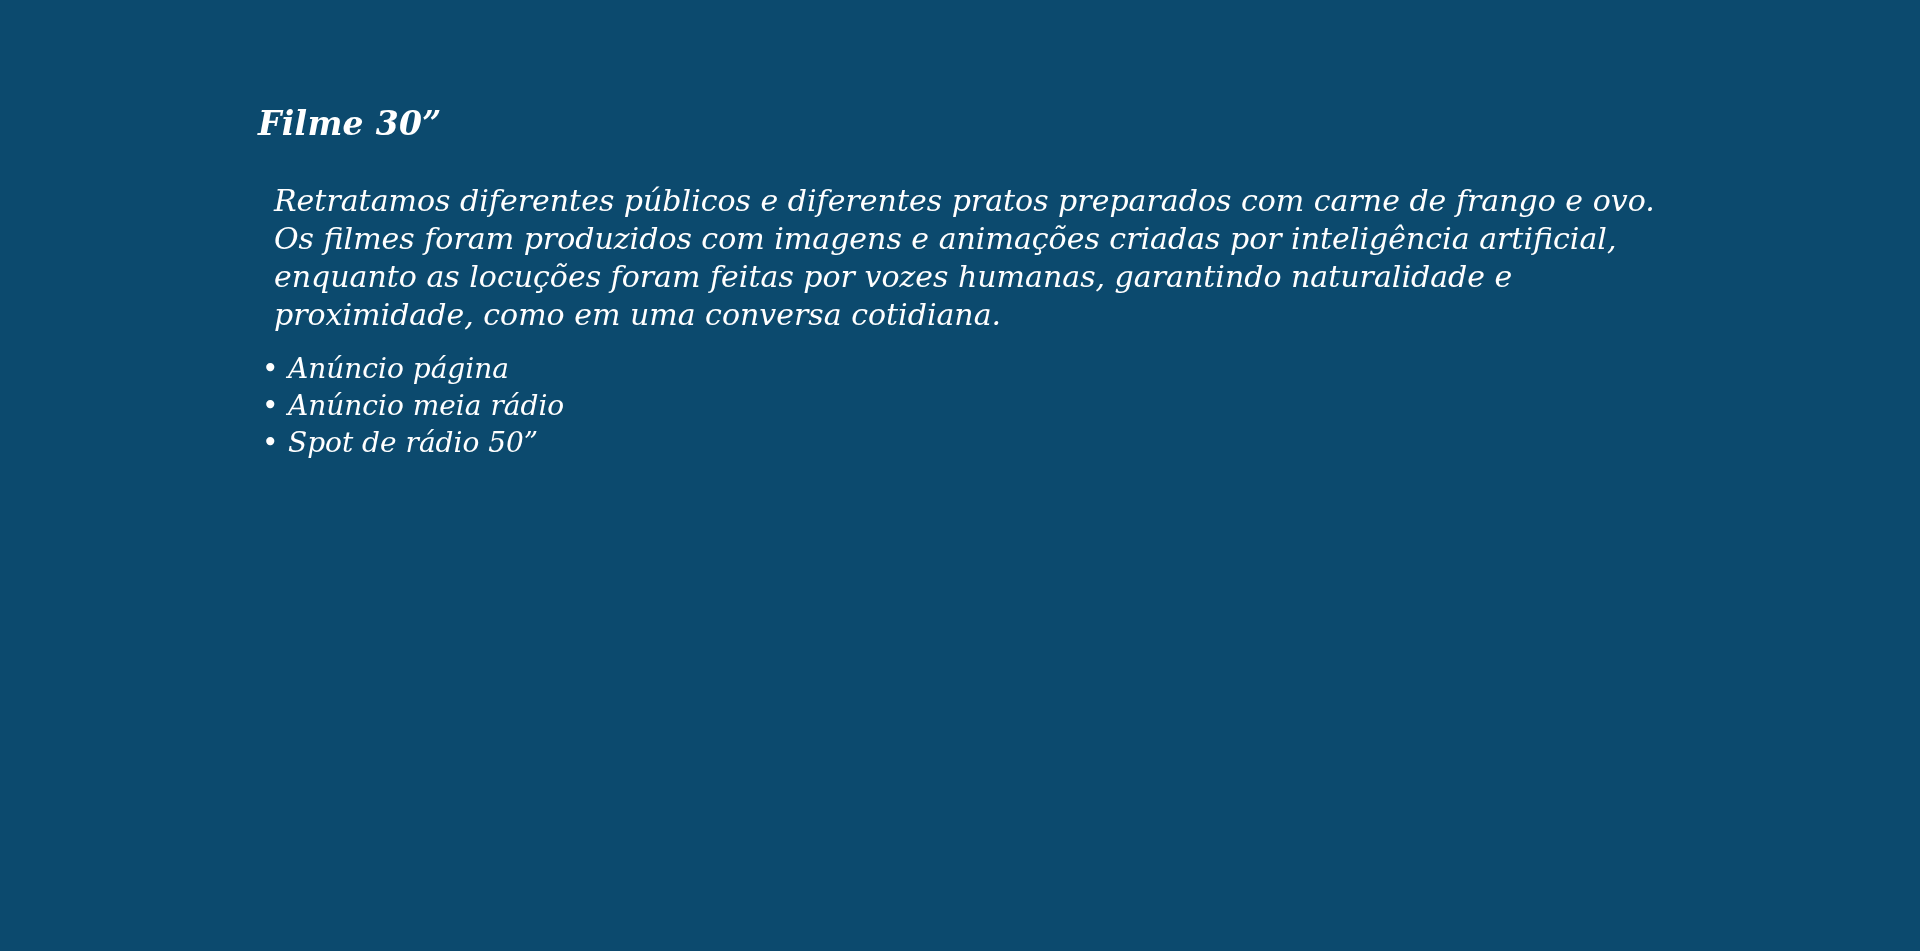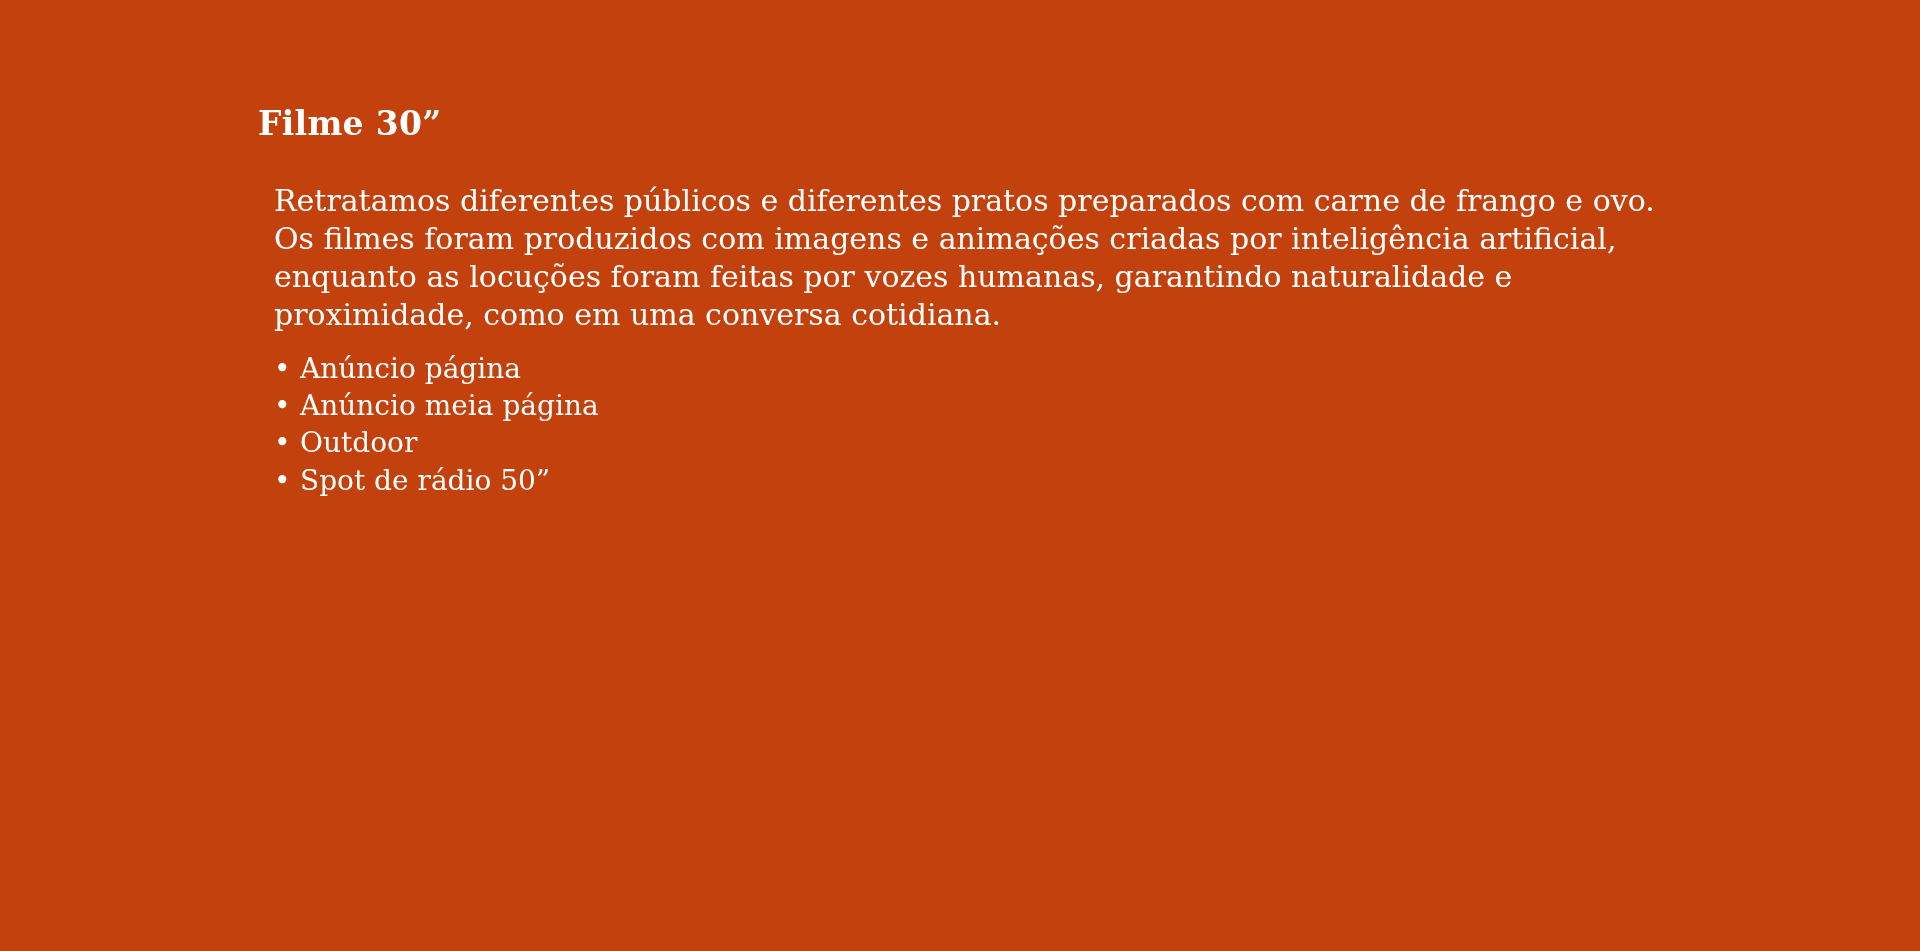--- a/index.html
+++ b/index.html
@@ -49,47 +49,46 @@
   .subsection-title {
     font-family: "DejaVu Sans", sans-serif;
     font-weight: bold;
     font-size: 31px;
     letter-spacing: 0.6px;
     margin: 99px 0 28px 0;
     color: #ffffff;
   }
   .items-list {
     list-style: none;
-    margin: 16px;
+    margin: 4px;
     padding: 0;
   }
   .items-list li {
     font-family: "DejaVu Serif", serif;
     font-size: 28px;
     line-height: 1.33;
     color: #ffffff;
     white-space: nowrap;
   }
   .bullet {
     display: inline-block;
     width: 26px;
   }
 </style>
 </head>
 <body style="background: rgb(224, 10, 20);">
 
-<div class="page" style="background: #c2410c;">
+<div class="page" style="background: #0c4a6e; font-style: italic;">
   <div class="content">
 
     <h1 class="section-title">Filme 30”</h1>
 
     <p class="body-paragraph">Retratamos diferentes públicos e diferentes pratos preparados com carne de frango e ovo. Os filmes foram produzidos com imagens e animações criadas por inteligência artificial, enquanto as locuções foram feitas por vozes humanas, garantindo naturalidade e proximidade, como em uma conversa cotidiana.</p>
 
 
     <ul class="items-list">
       <li><span class="bullet">•</span><span>Anúncio página</span></li>
-      <li><span class="bullet">•</span><span>Anúncio meia página</span></li>
-      <li><span class="bullet">•</span><span>Outdoor</span></li>
+      <li><span class="bullet">•</span><span>Anúncio meia rádio</span></li>
       <li><span class="bullet">•</span><span>Spot de rádio 50”</span></li>
     </ul>
 
   </div>
 </div>
 
 </body></html>

